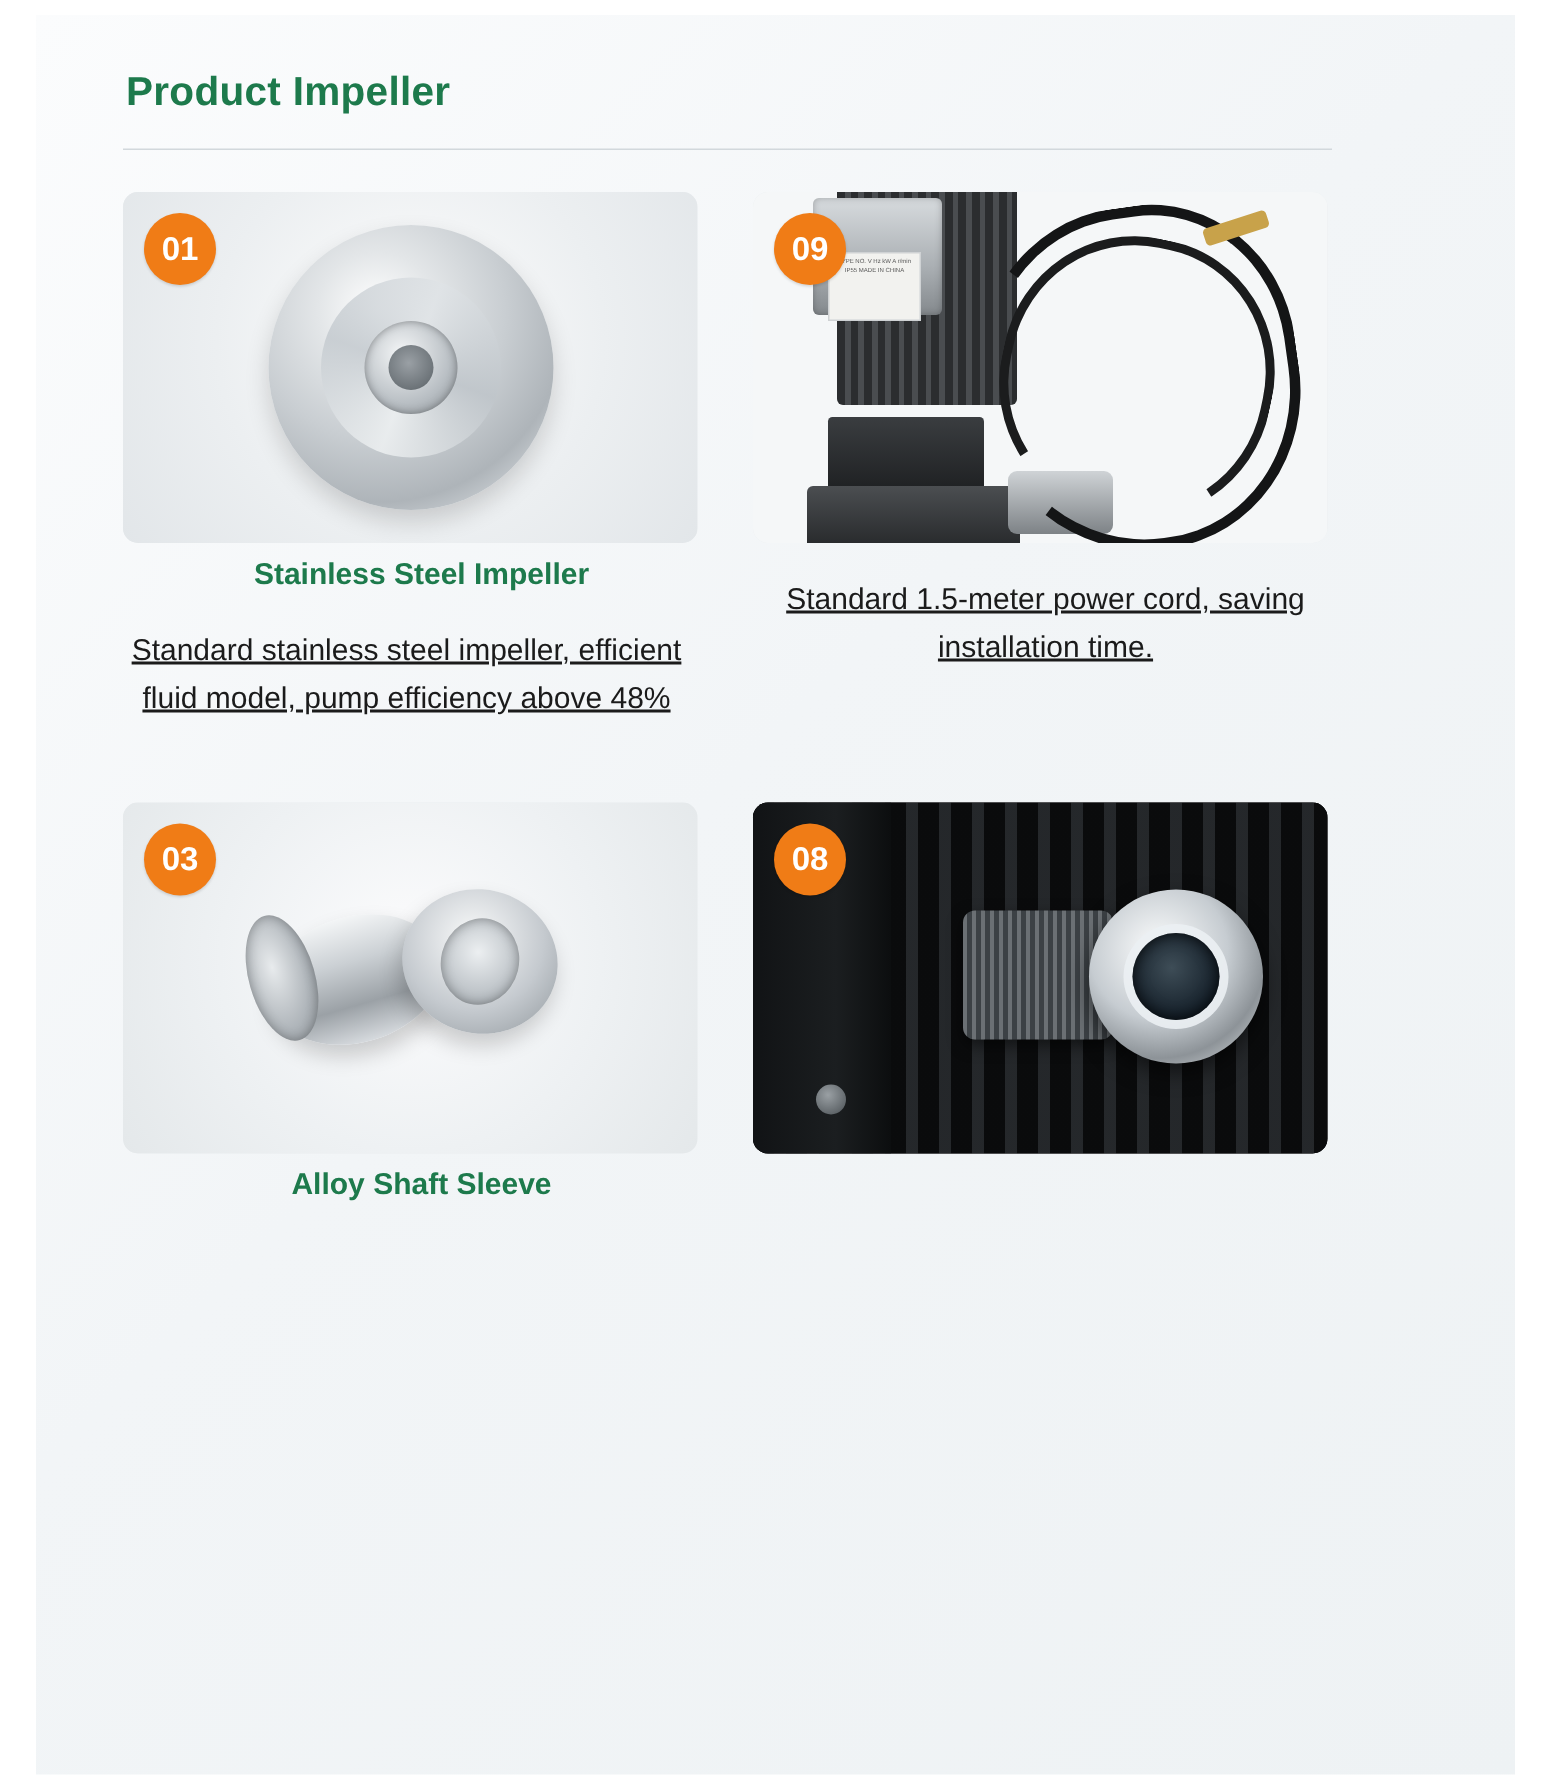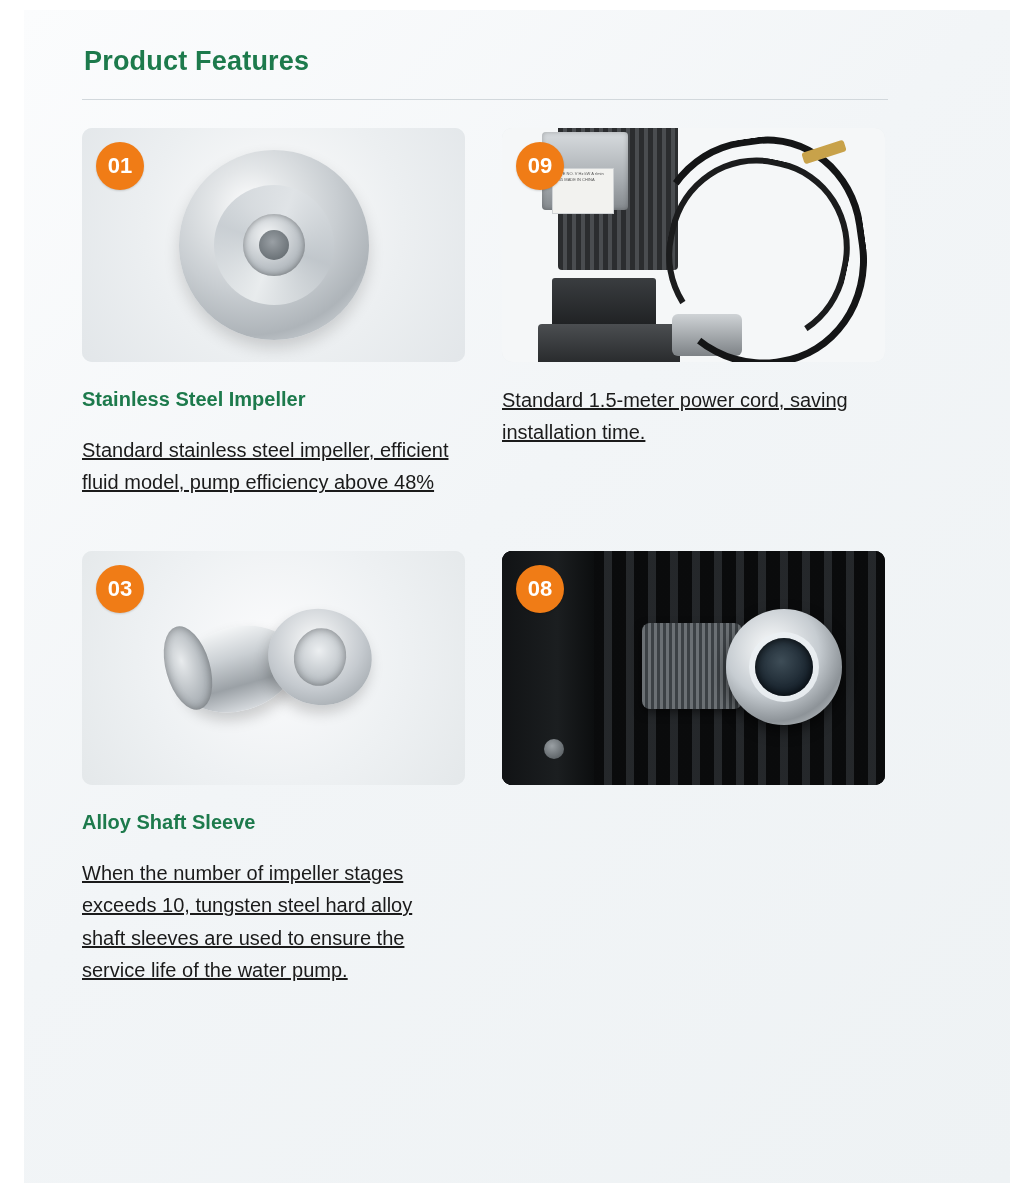--- a/index.html
+++ b/index.html
@@ -46,20 +46,21 @@
     margin-top: 22px;
     border-top: 1px solid #d2d8dc;
     width: 806px;
   }
 
   .grid {
     margin-top: 28px;
     display: flex;
     flex-wrap: wrap;
     width: 870px;
+    text-align: center;
   }
 
   .card {
     width: 420px;
     box-sizing: border-box;
   }
   .card.left { padding-right: 22px; }
   .card.right { padding-left: 0px; }
 
   .row2 { margin-top: 52px; }
@@ -87,21 +88,21 @@
     font-size: 22px;
     font-weight: bold;
     display: flex;
     align-items: center;
     justify-content: center;
     z-index: 5;
     box-shadow: 0 1px 2px rgba(0,0,0,.15);
   }
 
   .card-title {
-    margin-top: 24px;
+    margin-top: 8px;
     font-size: 20px;
     font-weight: bold;
     color: #1d7a4c;
     line-height: 1.3;
   }
 
   .card-desc {
     margin-top: 22px;
     font-size: 20px;
     color: #1b1b1b;
@@ -326,21 +327,21 @@
     border-radius: 50%;
     background: radial-gradient(circle at 40% 35%, #9aa0a4, #4a5054);
   }
 </style>
 </head>
 <body>
 
 <div class="page">
   <div class="panel">
 
-    <div class="panel-title">Product Features</div>
+    <div class="panel-title">Product Impeller</div>
     <div class="title-rule"></div>
 
     <div class="grid">
 
       <div class="card left">
         <div class="thumb">
           <div class="art-impeller">
             <div class="imp-disc"></div>
             <div class="imp-hub"></div>
             <div class="imp-bore"></div>
@@ -377,21 +378,20 @@
       <div class="card left row2">
         <div class="thumb">
           <div class="art-sleeve">
             <div class="slv-a"></div>
             <div class="slv-a-face"></div>
             <div class="slv-b"></div>
           </div>
           <div class="badge">03</div>
         </div>
         <div class="card-title">Alloy Shaft Sleeve</div>
-        <div class="card-desc narrow">When the number of impeller stages exceeds 10, tungsten steel hard alloy shaft sleeves are used to ensure the service life of the water pump.</div>
       </div>
 
       <div class="card right row2">
         <div class="thumb dark">
           <div class="art-screw">
             <div class="fins"></div>
             <div class="scr-plate"></div>
             <div class="scr-bolt"></div>
             <div class="scr-knurl"></div>
             <div class="scr-ring"></div>

